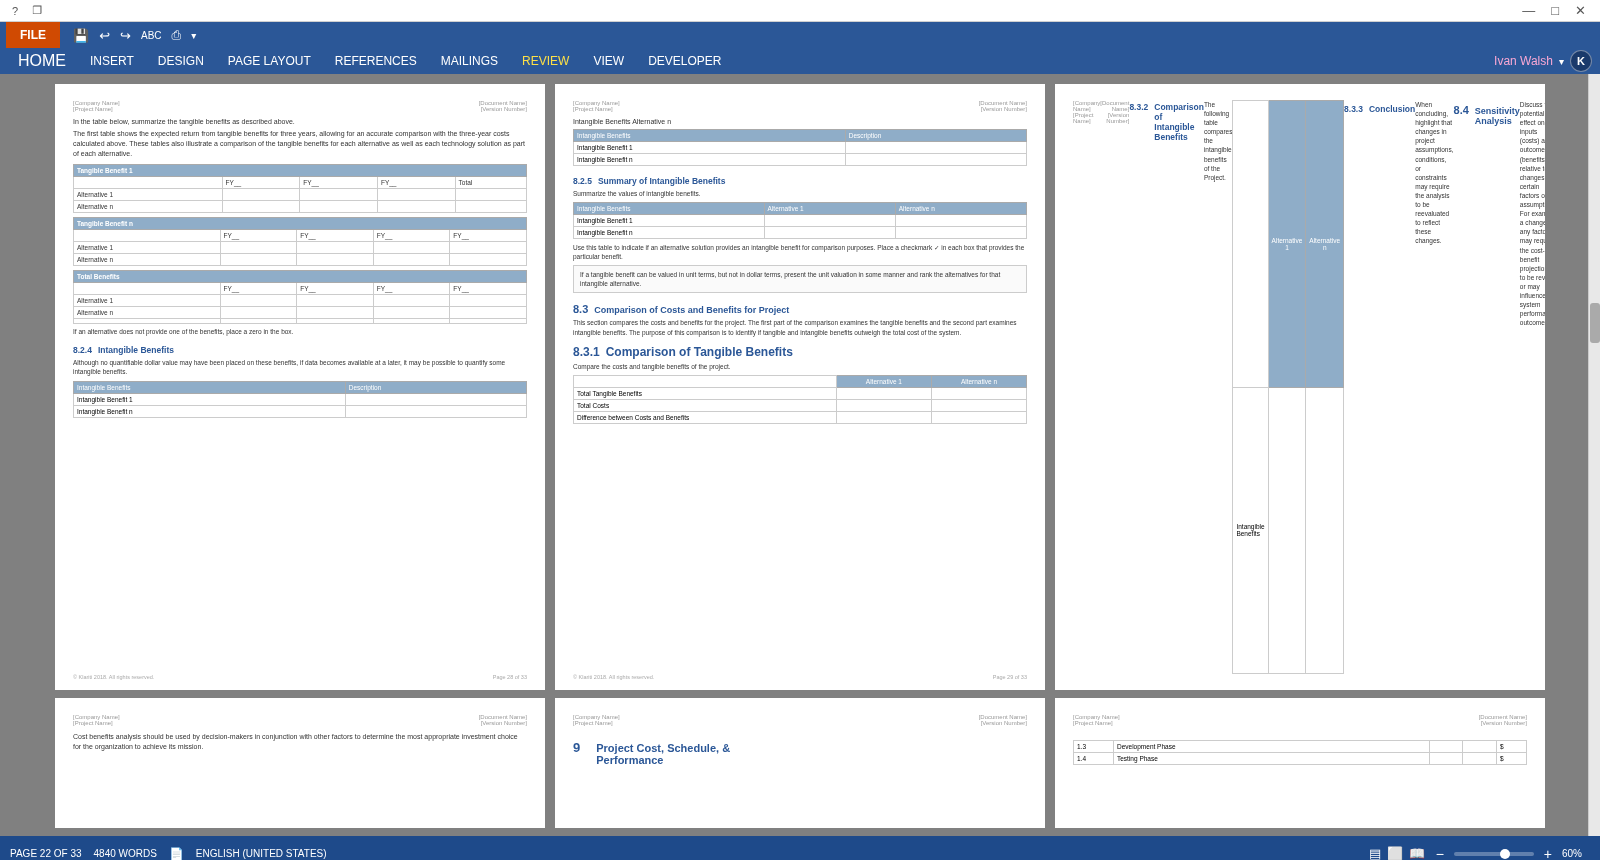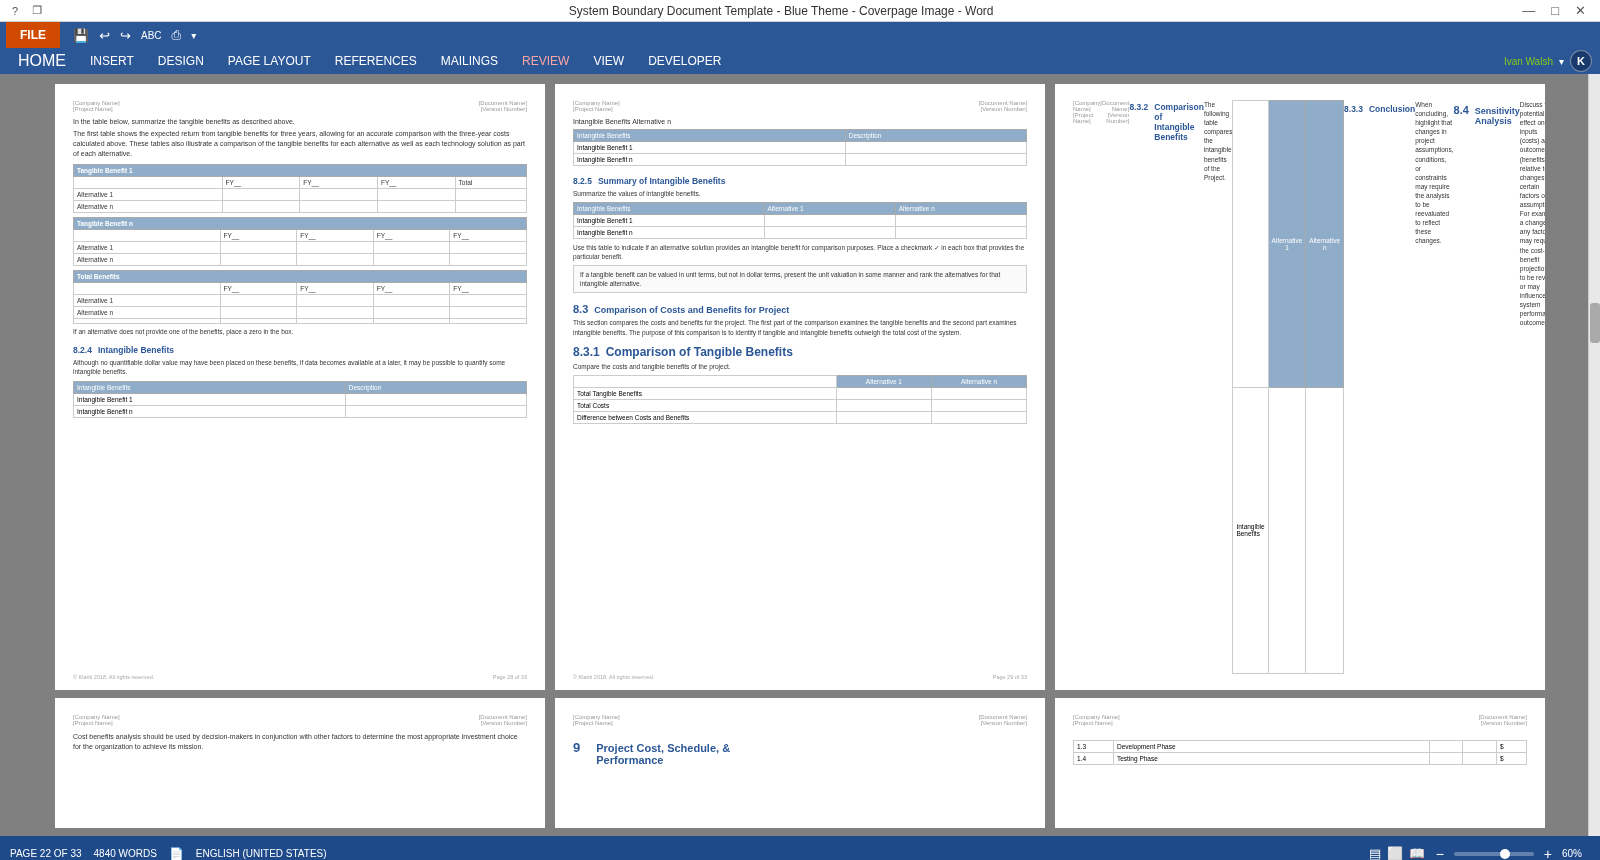--- a/index.html
+++ b/index.html
@@ -137,21 +137,20 @@
     }
   </style>
 </head>
 <body>
 
 <div id="title-bar">
   <div style="display:flex;gap:6px;align-items:center;">
     <span style="font-size:11px;color:#555;cursor:pointer;padding:0 4px;">?</span>
     <span style="font-size:11px;color:#555;cursor:pointer;padding:0 4px;">❐</span>
   </div>
-  <span style="font-size:12px;color:#333;">System Boundary Document Template - Blue Theme - Coverpage Image - Word</span>
   <div style="display:flex;gap:4px;align-items:center;">
     <span style="font-size:13px;color:#555;cursor:pointer;padding:0 6px;">—</span>
     <span style="font-size:13px;color:#555;cursor:pointer;padding:0 6px;">□</span>
     <span style="font-size:13px;color:#555;cursor:pointer;padding:0 6px;">✕</span>
   </div>
 </div>
 
 <div style="display:flex;flex-direction:column;">
   <div id="quick-access">
     <span style="background:#d04a02;color:#fff;font-size:12px;font-weight:bold;padding:3px 14px;margin-right:6px;cursor:pointer;height:26px;display:flex;align-items:center;">FILE</span>
@@ -162,25 +161,25 @@
     <span style="color:#fff;font-size:12px;cursor:pointer;padding:0 3px;">⎙</span>
     <span style="color:#fff;font-size:10px;cursor:pointer;padding:0 3px;">▾</span>
   </div>
   <div id="ribbon">
     <span class="tab" style="color:#fff;font-size:16px;padding:3px 12px;cursor:pointer;height:26px;display:flex;align-items:center;">HOME</span>
     <span class="tab" style="color:#fff;font-size:12px;padding:3px 12px;cursor:pointer;height:26px;display:flex;align-items:center;">INSERT</span>
     <span class="tab" style="color:#fff;font-size:12px;padding:3px 12px;cursor:pointer;height:26px;display:flex;align-items:center;">DESIGN</span>
     <span class="tab" style="color:#fff;font-size:12px;padding:3px 12px;cursor:pointer;height:26px;display:flex;align-items:center;">PAGE LAYOUT</span>
     <span class="tab" style="color:#fff;font-size:12px;padding:3px 12px;cursor:pointer;height:26px;display:flex;align-items:center;">REFERENCES</span>
     <span class="tab" style="color:#fff;font-size:12px;padding:3px 12px;cursor:pointer;height:26px;display:flex;align-items:center;">MAILINGS</span>
-    <span class="tab" style="color:#fca5a5;font-size:12px;padding:3px 12px;cursor:pointer;height:26px;display:flex;align-items:center;">REVIEW</span>
+    <span class="tab" style="color:#fde047;font-size:12px;padding:3px 12px;cursor:pointer;height:26px;display:flex;align-items:center;">REVIEW</span>
     <span class="tab" style="color:#fff;font-size:12px;padding:3px 12px;cursor:pointer;height:26px;display:flex;align-items:center;">VIEW</span>
     <span class="tab" style="color:#fff;font-size:12px;padding:3px 12px;cursor:pointer;height:26px;display:flex;align-items:center;">DEVELOPER</span>
     <div style="margin-left:auto;display:flex;align-items:center;gap:6px;padding-right:8px;">
-      <span style="color:#84cc16;font-size:10px;">Ivan Walsh</span>
+      <span style="color:#f9a8d4;font-size:12px;">Ivan Walsh</span>
       <span style="color:#fff;font-size:10px;cursor:pointer;">▾</span>
       <div style="width:22px;height:22px;background:#1a3a6b;border-radius:50%;display:flex;align-items:center;justify-content:center;color:#fff;font-size:11px;font-weight:bold;border:1px solid rgba(255,255,255,0.4);">
         <span>K</span>
       </div>
     </div>
   </div>
 </div>
 
 <div id="main-area" style="background:#808080;height:calc(860px - 22px - 26px - 26px - 24px);overflow:hidden;padding:10px 16px 8px 16px;display:flex;flex-direction:column;gap:8px;position:relative;">
 

